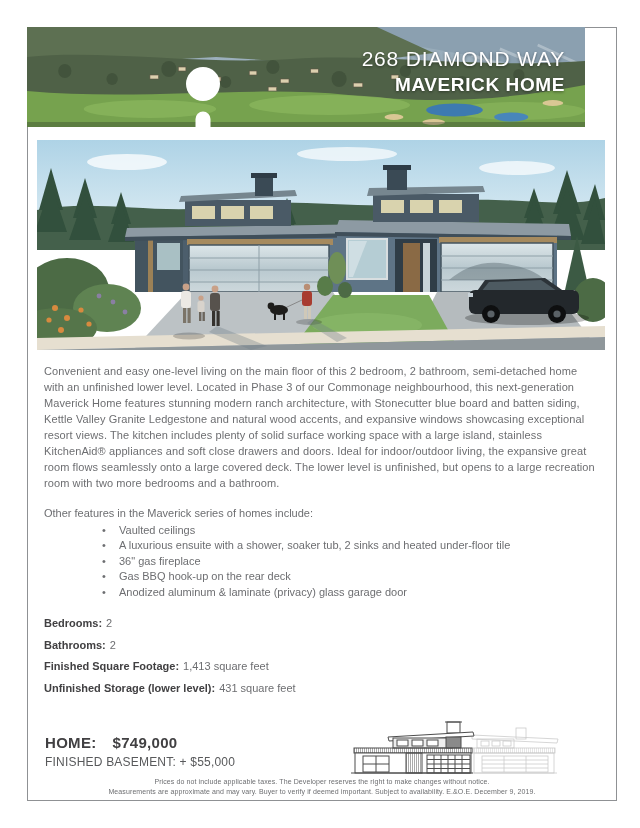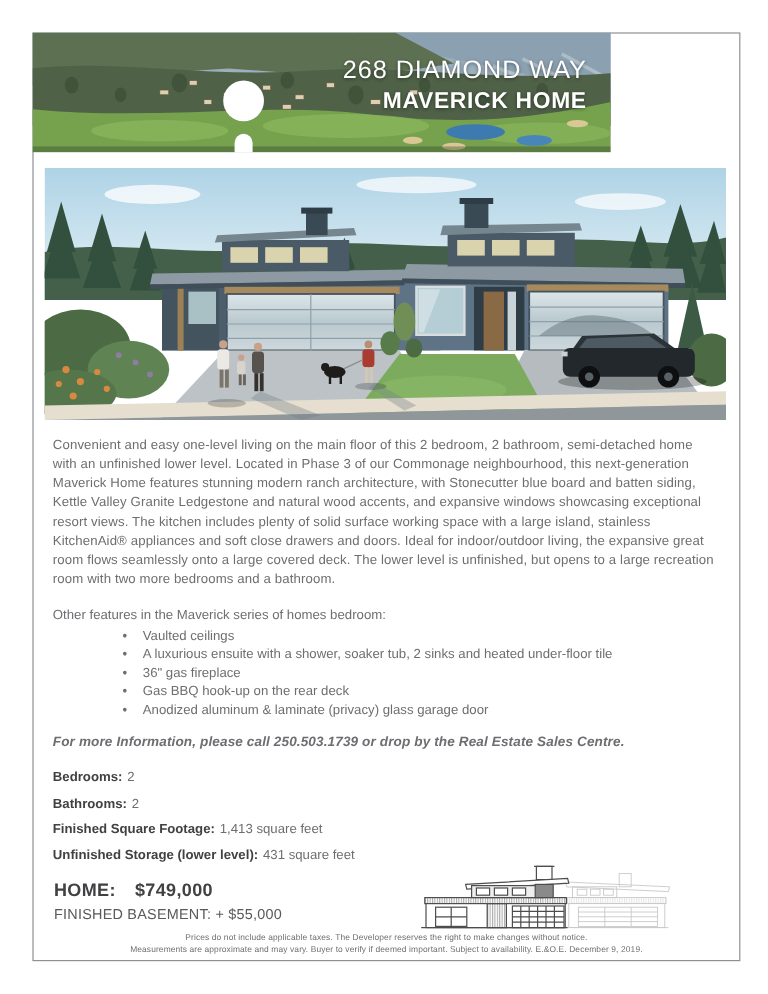--- a/index.html
+++ b/index.html
@@ -6,21 +6,21 @@
   body{
     width:640px;height:828px;position:relative;overflow:hidden;
     font-family:"Liberation Sans", sans-serif;
     -webkit-font-smoothing:antialiased;
   }
   .sheet{
     position:absolute;left:27px;top:27px;width:590px;height:774px;
     border:1px solid #8f9194;background:#fff;box-sizing:border-box;
   }
   
-  .header-photo{position:absolute;left:-1px;top:-1px;width:482px;height:100px;overflow:hidden;}
+  .header-photo{position:absolute;left:-1px;top:-1px;width:558px;height:100px;overflow:hidden;}
   .header-photo svg{display:block;width:100%;height:100%;}
   .brand{position:absolute;left:26px;top:12px;display:flex;align-items:flex-end;gap:10px;color:#fff;}
   .brand-icon{width:42px;height:76px;}
   .titles{position:absolute;right:20px;top:20px;text-align:right;color:#fff;text-shadow:0 1px 3px rgba(0,0,0,.45);}
   .title-address{font-size:21px;font-weight:normal;letter-spacing:.8px;}
   .title-home{font-size:19px;font-weight:bold;letter-spacing:.6px;margin-top:3px;}
   
   .hero{position:absolute;left:9px;top:112px;width:568px;height:210px;overflow:hidden;}
   .hero svg{display:block;width:100%;height:100%;}
   
@@ -262,29 +262,28 @@
       <circle cx="234" cy="166" r="3.4" fill="#1e1d1b"></circle>
       <rect x="237" y="173" width="2" height="7" fill="#1e1d1b"></rect>
         <rect x="246" y="173" width="2" height="7" fill="#1e1d1b"></rect>
       <polygon points="180,186 230,206 214,210 172,192" fill="#6f7d86" opacity="0.35"></polygon>
       <polygon points="276,179 310,198 300,202 270,183" fill="#6f7d86" opacity="0.35"></polygon>
     </svg>
   </div>
 
   <div class="content">
     <div class="para">Convenient and easy one-level living on the main floor of this 2 bedroom, 2 bathroom, semi-detached home with an unfinished lower level. Located in Phase 3 of our Commonage neighbourhood, this next-generation Maverick Home features stunning modern ranch architecture, with Stonecutter blue board and batten siding, Kettle Valley Granite Ledgestone and natural wood accents, and expansive windows showcasing exceptional resort views. The kitchen includes plenty of solid surface working space with a large island, stainless KitchenAid® appliances and soft close drawers and doors. Ideal for indoor/outdoor living, the expansive great room flows seamlessly onto a large covered deck. The lower level is unfinished, but opens to a large recreation room with two more bedrooms and a bathroom.</div>
-    <div class="features-intro">Other features in the Maverick series of homes bedroom:</div>
+    <div class="features-intro">Other features in the Maverick series of homes include:</div>
     <ul class="features">
       <li>Vaulted ceilings</li>
       <li>A luxurious ensuite with a shower, soaker tub, 2 sinks and heated under-floor tile</li>
       <li>36" gas fireplace</li>
       <li>Gas BBQ hook-up on the rear deck</li>
       <li>Anodized aluminum &amp; laminate (privacy) glass garage door</li>
     </ul>
-    <div class="contact-line">For more Information, please call 250.503.1739 or drop by the Real Estate Sales Centre.</div>
 
     <div class="specs">
       <div class="spec-row">
         <span class="spec-label">Bedrooms:</span><span class="spec-value">2</span>
       </div>
       <div class="spec-row">
         <span class="spec-label">Bathrooms:</span><span class="spec-value">2</span>
       </div>
       <div class="spec-row">
         <span class="spec-label">Finished Square Footage:</span><span class="spec-value">1,413 square feet</span>

